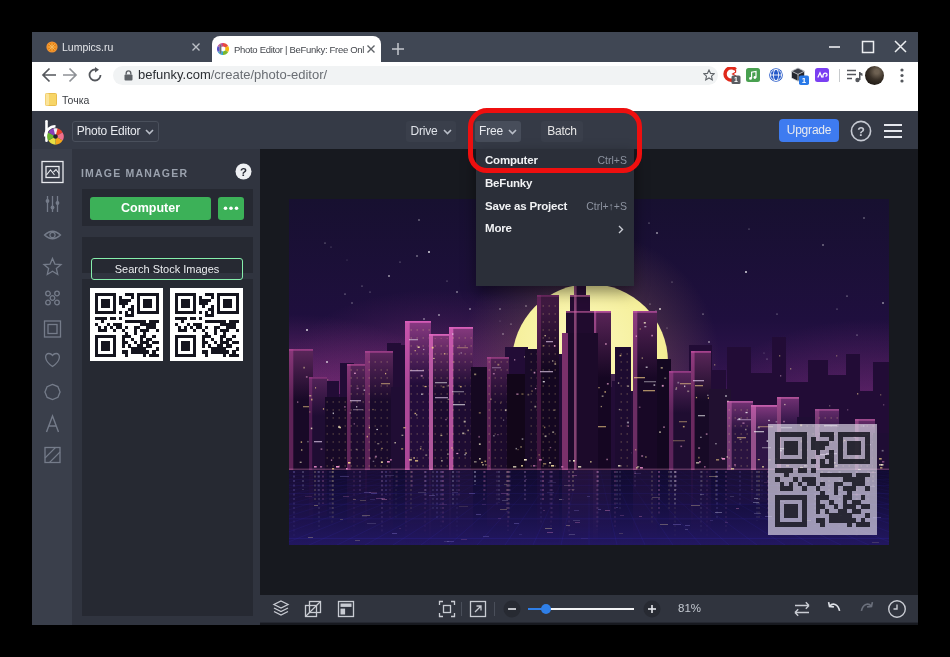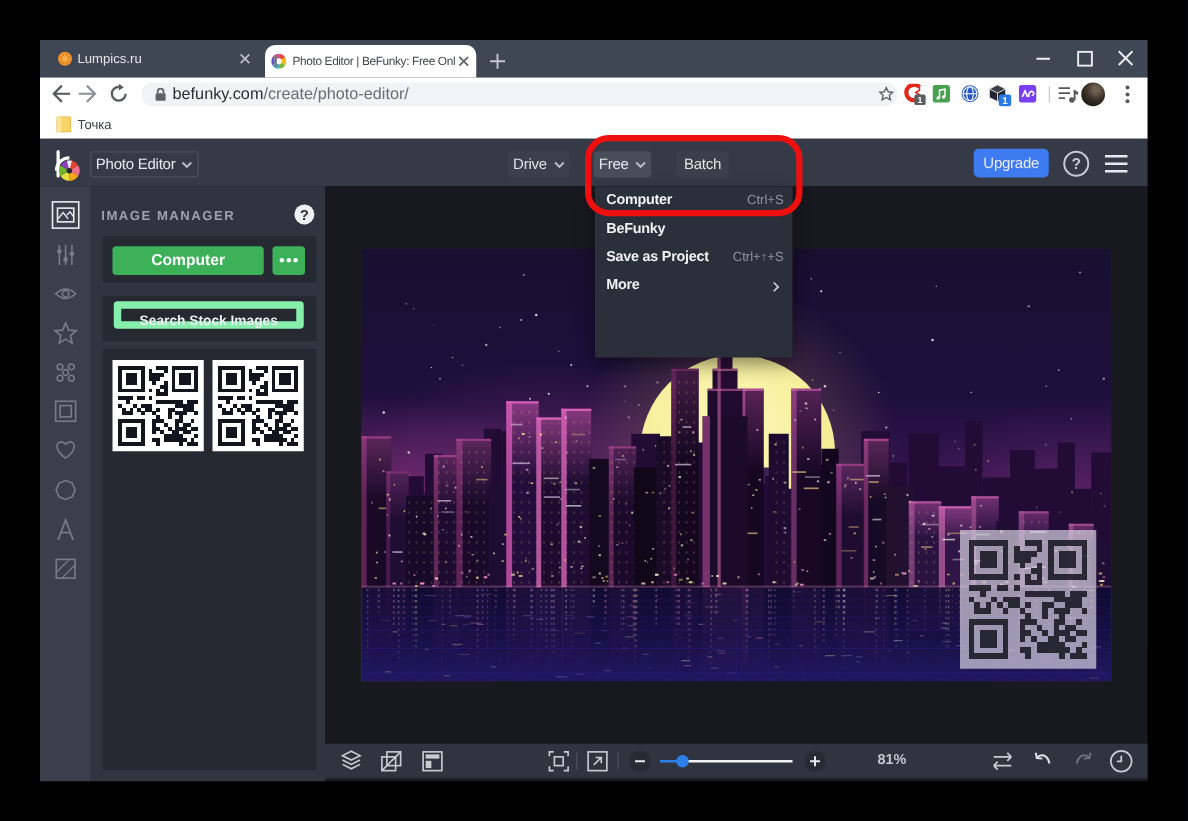--- a/index.html
+++ b/index.html
@@ -362,21 +362,21 @@
         <text x="8.5" y="12.8" font-size="11.5" font-weight="bold" fill="#262932" text-anchor="middle" font-family="Liberation Sans,sans-serif">?</text>
       </svg>
       <div class="abs" style="left:58px;top:165px;width:121px;height:22.5px;background:#3cb158;border-radius:3px;color:#fff;font-size:12.5px;font-weight:bold;text-align:center;line-height:22.5px">Computer</div>
       <div class="abs" style="left:186px;top:165px;width:26px;height:22.5px;background:#3cb158;border-radius:3px"><svg width="26" height="22.5">
           <g fill="#fff">
             <circle cx="7.5" cy="11.2" r="1.8"></circle>
             <circle cx="13" cy="11.2" r="1.8"></circle>
             <circle cx="18.5" cy="11.2" r="1.8"></circle>
           </g>
         </svg></div>
-      <div class="abs" style="left:59px;top:209px;width:152px;height:21.5px;border:6px solid #86efac;border-radius:3px;color:#eceef1;font-size:11px;font-weight:bold;text-align:center;line-height:20px">Search Stock Images</div>
+      <div class="abs" style="left:59px;top:226px;width:152px;height:21.5px;border:1px solid #86efac;border-radius:3px;color:#eceef1;font-size:11px;font-weight:normal;text-align:center;line-height:20px">Search Stock Images</div>
       <div class="abs" style="left:58px;top:256px;width:73px;height:73px;background:#fff"></div>
       <div class="abs" style="left:138px;top:256px;width:73px;height:73px;background:#fff"></div>
       <svg class="abs" style="left:58px;top:256px" width="73" height="73">
         <use href="#qrm" transform="translate(4.5,4.5) scale(3.05)"></use>
       </svg>
       <svg class="abs" style="left:138px;top:256px" width="73" height="73">
         <use href="#qrm" transform="translate(4.5,4.5) scale(3.05)"></use>
       </svg>
       <div id="canvas">
         <svg id="pic" viewBox="0 0 600 346">
@@ -1385,21 +1385,21 @@
             <line x1="8" y1="12" x2="16" y2="12" stroke="#e6e8ed" stroke-width="1.6"></line>
           </svg>
           <svg class="abs" style="left:380px;top:2px" width="24" height="24">
             <circle cx="12" cy="12" r="8.5" fill="#272a32"></circle>
             <line x1="8" y1="12" x2="16" y2="12" stroke="#e6e8ed" stroke-width="1.6"></line>
             <line x1="12" y1="8" x2="12" y2="16" stroke="#e6e8ed" stroke-width="1.6"></line>
           </svg>
           <div class="abs" style="left:268px;top:13px;width:18px;height:2px;background:#2f7fe8"></div>
           <div class="abs" style="left:286px;top:13px;width:88px;height:2px;background:#f2f3f5"></div>
           <div class="abs" style="left:281px;top:9px;width:10px;height:10px;border-radius:50%;background:#2f7fe8"></div>
-          <span class="txt" style="left:442px;top:7px;font-size:11.5px;font-weight:bold;color:#c3c8d0">81%</span>
+          <span class="txt" style="left:418px;top:7px;font-size:11.5px;font-weight:normal;color:#c3c8d0">81%</span>
           <svg class="abs" style="left:530px;top:2px" width="24" height="24">
             <g stroke="#c9ccd3" fill="none" stroke-width="1.4">
               <path d="M5 8.5 H19 M19 8.5 L15.8 5.3 M19 8.5 L15.8 11.7"></path>
               <path d="M19 15.5 H5 M5 15.5 L8.2 12.3 M5 15.5 L8.2 18.7"></path>
             </g>
           </svg>
           <svg class="abs" style="left:563px;top:2px" width="24" height="24">
             <g stroke="#dfe2e8" fill="none" stroke-width="1.6">
               <path d="M6.6 9.2 C9.6 5.6 15 6.6 16.6 13.8"></path>
               <path d="M5.6 5.2 L6.5 9.5 L10.9 9.9"></path>

